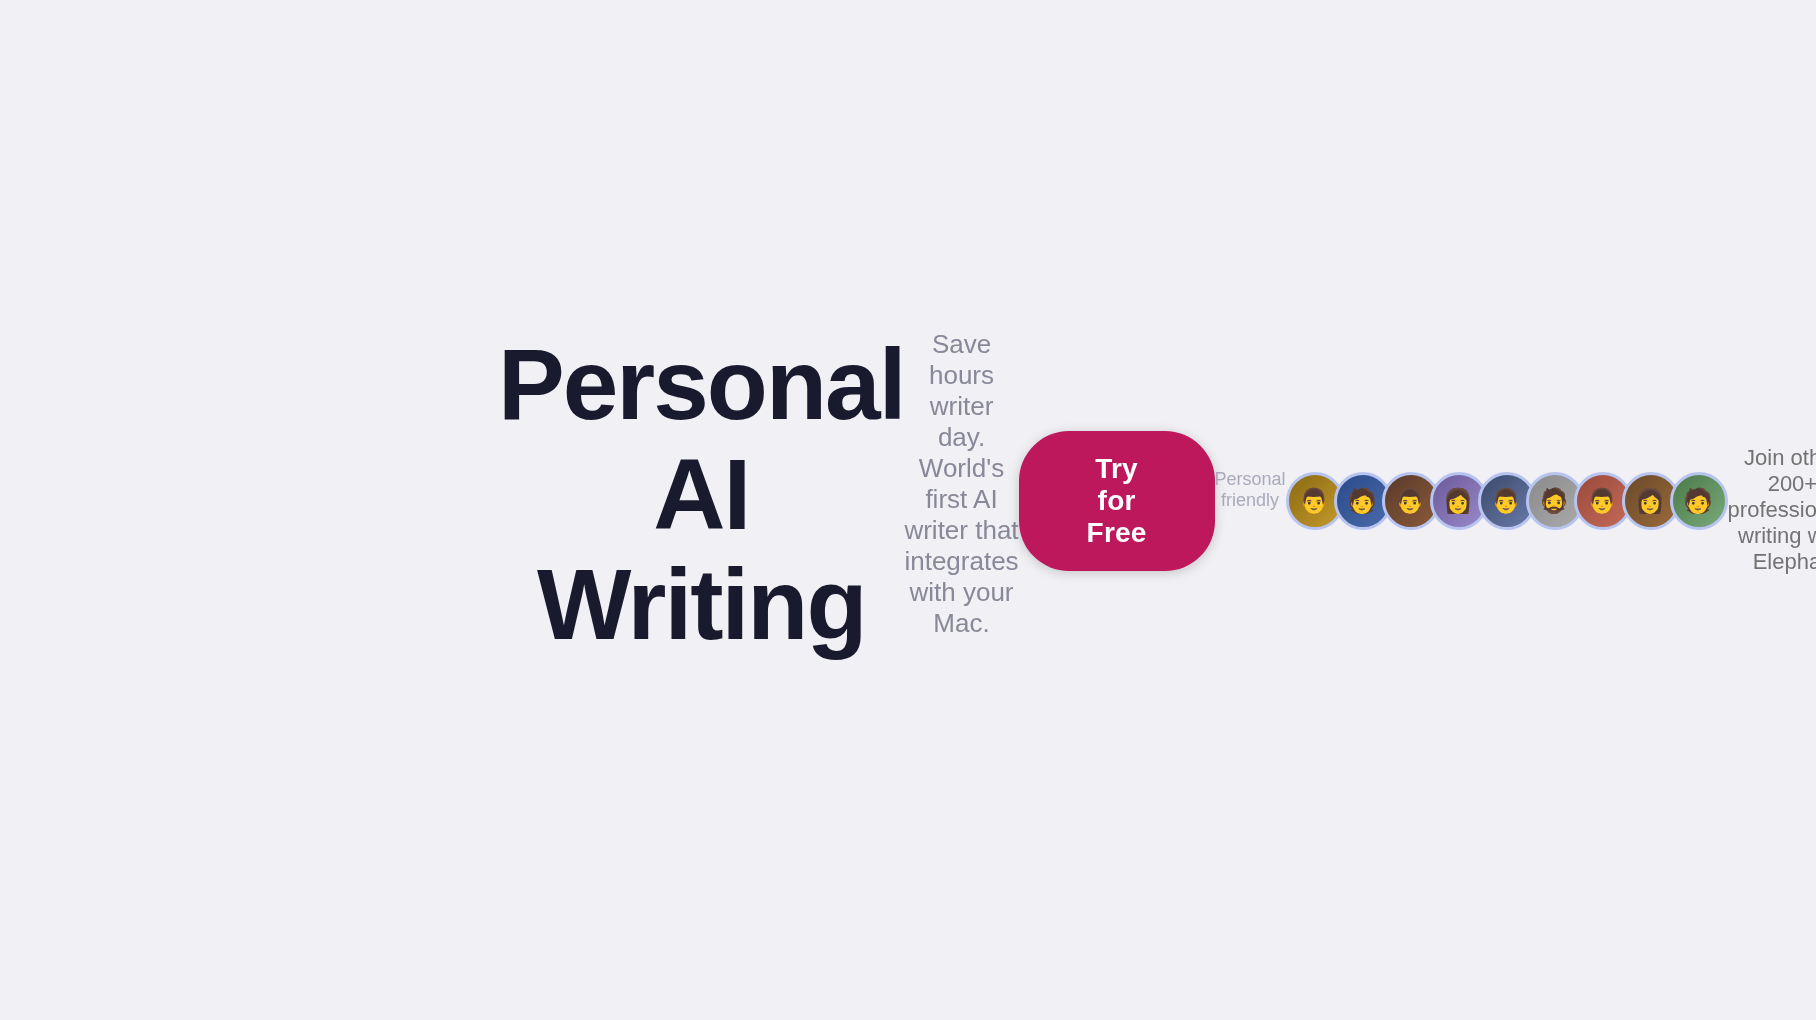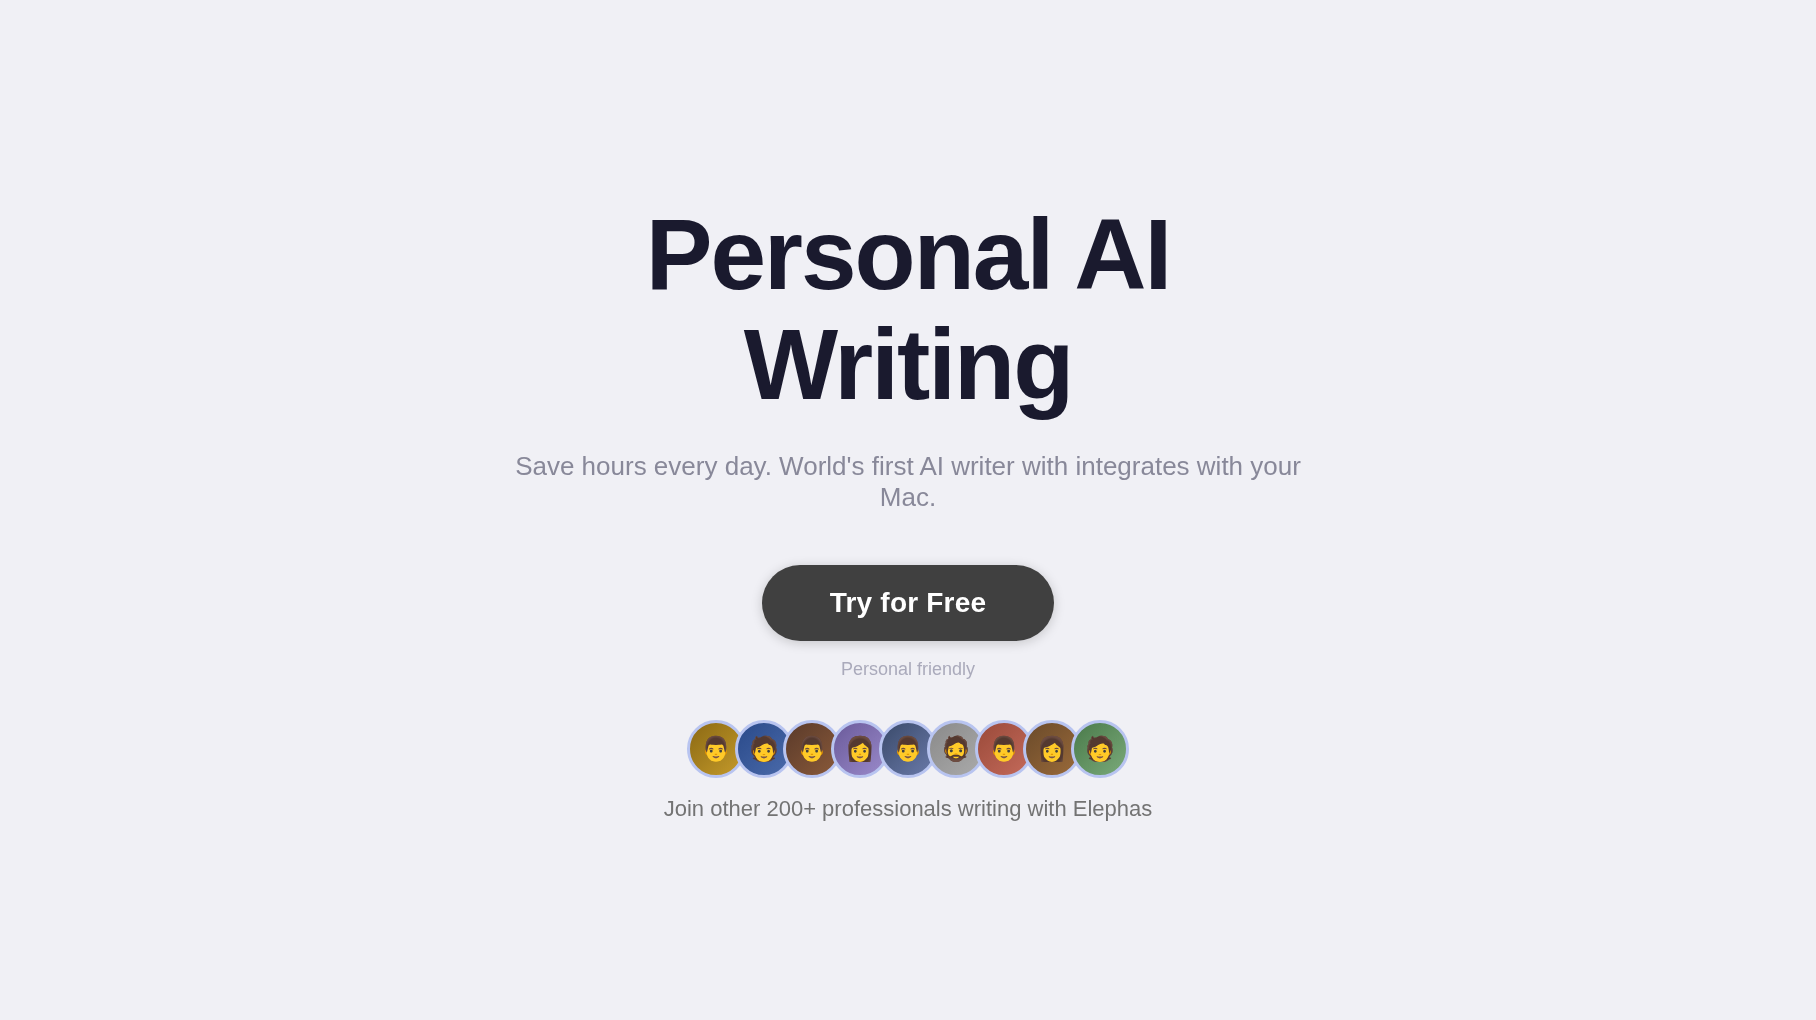--- a/index.html
+++ b/index.html
@@ -14,21 +14,21 @@
       background-color: #f0f0f5;
       font-family: -apple-system, BlinkMacSystemFont, 'Segoe UI', sans-serif;
       display: flex;
       align-items: center;
       justify-content: center;
       overflow: hidden;
     }
 
     .hero-container {
       display: flex;
-      flex-direction: column;
+      flex-direction: row;
       align-items: center;
       text-align: center;
       max-width: 900px;
       padding: 0 40px;
       position: relative;
     }
 
     .headline {
       font-size: 100px;
       font-weight: 800;
@@ -59,21 +59,21 @@
 
     .subheadline {
       font-size: 26px;
       color: #888899;
       font-weight: 400;
       margin-bottom: 52px;
       letter-spacing: 0;
     }
 
     .cta-button {
-      background-color: #404040;
+      background-color: #be185d;
       color: #ffffff;
       border: none;
       border-radius: 50px;
       padding: 22px 68px;
       font-size: 28px;
       font-weight: 600;
       cursor: pointer;
       letter-spacing: 0.2px;
       box-shadow: 0 2px 12px rgba(0,0,0,0.18);
       transition: background 0.2s;
@@ -141,21 +141,21 @@
   </style>
 </head>
 <body>
 
 <div class="hero-container">
 
   <h1 class="headline">
     <span>Personal AI Writing</span><br>
   </h1>
 
-  <p class="subheadline">Save hours every day. World's first AI writer with integrates with your Mac.</p>
+  <p class="subheadline">Save hours writer day. World's first AI writer that integrates with your Mac.</p>
 
   <button class="cta-button">Try for Free</button>
 
   <p class="privacy-text">Personal friendly</p>
 
   <div class="avatars-row">
     <div class="avatar avatar-1">
       <div class="avatar-face">👨</div>
     </div>
     <div class="avatar avatar-2">

